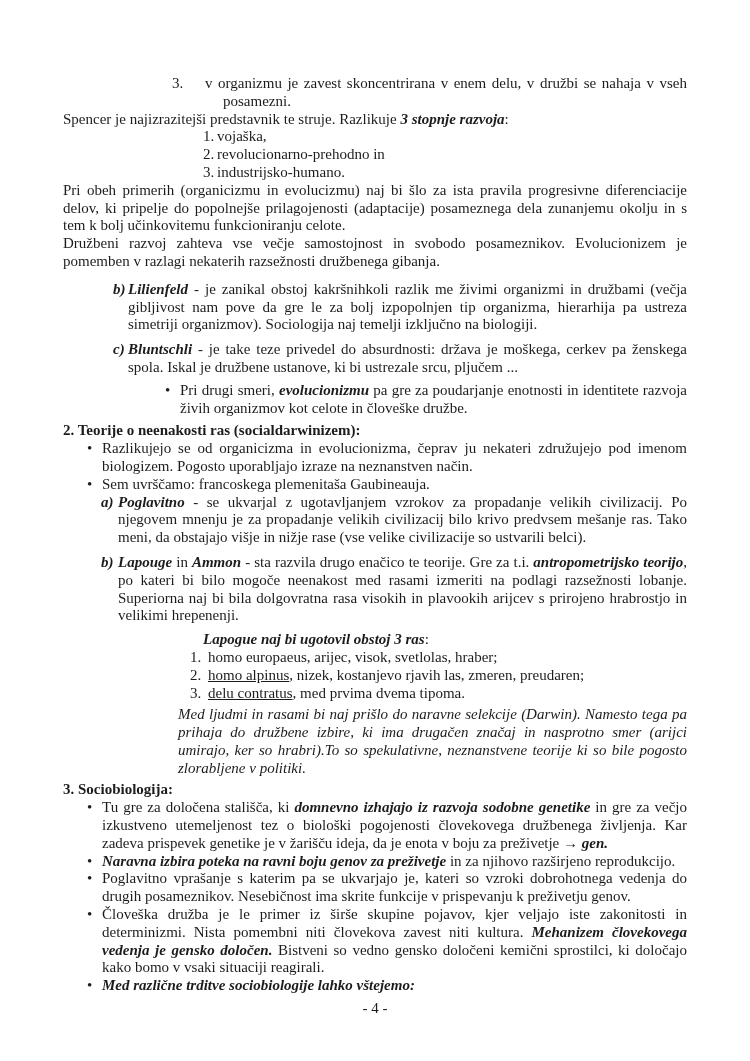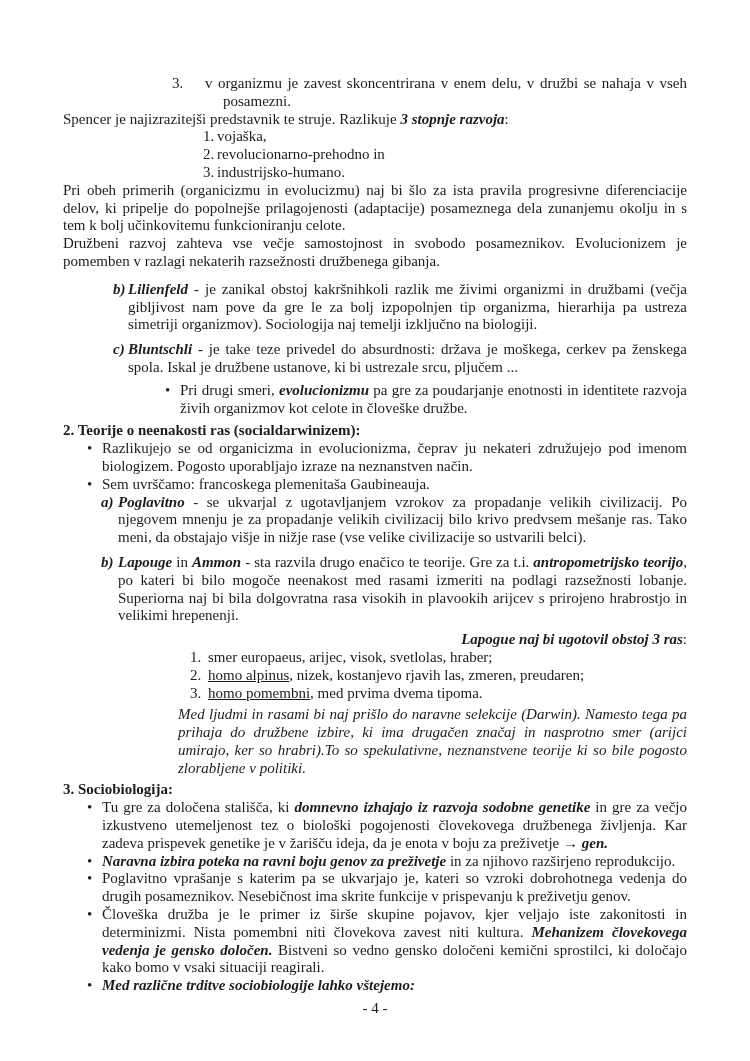--- a/index.html
+++ b/index.html
@@ -48,24 +48,24 @@
       <div class="block s-flush j"><span>Pri obeh primerih (organicizmu in evolucizmu) naj bi šlo za ista pravila progresivne diferenciacije delov, ki pripelje do popolnejše prilagojenosti (adaptacije) posameznega dela zunanjemu okolju in s tem k bolj učinkovitemu funkcioniranju celote.</span></div>
       <div class="block s-flush j"><span>Družbeni razvoj zahteva vse večje samostojnost in svobodo posameznikov. Evolucionizem je pomemben v razlagi nekaterih razsežnosti družbenega gibanja.</span></div>
       <div class="block s-letter1 j" style="margin-top: 10px;"><span class="marker fbi">b)</span><span class="fbi">Lilienfeld</span><span> - je zanikal obstoj kakršnihkoli razlik me živimi organizmi in družbami (večja gibljivost nam pove da gre le za bolj izpopolnjen tip organizma, hierarhija pa ustreza simetriji organizmov). Sociologija naj temelji izključno na biologiji.</span></div>
       <div class="block s-letter1 j" style="margin-top: 7px;"><span class="marker fbi">c)</span><span class="fbi">Bluntschli</span><span> - je take teze privedel do absurdnosti: država je moškega, cerkev pa ženskega spola.  Iskal je družbene ustanove, ki bi ustrezale srcu, pljučem ...</span></div>
       <div class="block s-bulletdeep j" style="margin-top: 5px;"><span class="marker">•</span><span>Pri drugi smeri, </span><span class="fbi">evolucionizmu</span><span> pa gre za poudarjanje enotnosti in identitete razvoja živih organizmov kot celote in človeške družbe.</span></div>
       <div class="block s-flush" style="margin-top: 5px; font-family: Liberation Serif, serif;"><span class="fb">2. Teorije o neenakosti ras (socialdarwinizem):</span></div>
       <div class="block s-bullet1 j"><span class="marker">•</span><span>Razlikujejo se od organicizma in evolucionizma, čeprav ju nekateri združujejo pod imenom biologizem. Pogosto uporabljajo izraze na neznanstven način.</span></div>
       <div class="block s-bullet1"><span class="marker">•</span><span>Sem uvrščamo: francoskega plemenitaša Gaubineauja.</span></div>
       <div class="block s-letter2 j"><span class="marker fbi">a)</span><span class="fbi">Poglavitno</span><span> - se ukvarjal z ugotavljanjem vzrokov za propadanje velikih civilizacij. Po njegovem mnenju je za propadanje velikih civilizacij bilo krivo predvsem mešanje ras. Tako meni, da obstajajo višje in nižje rase (vse velike civilizacije so ustvarili belci).</span></div>
       <div class="block s-letter2 j" style="margin-top: 7px;"><span class="marker fbi">b)</span><span class="fbi">Lapouge</span><span> in </span><span class="fbi">Ammon</span><span>  - sta razvila drugo enačico te teorije. Gre za t.i. </span><span class="fbi">antropometrijsko teorijo</span><span>, po kateri bi bilo mogoče neenakost med rasami izmeriti na podlagi razsežnosti lobanje. Superiorna naj bi bila dolgovratna rasa visokih in plavookih arijcev s prirojeno hrabrostjo in velikimi hrepenenji.</span></div>
-      <div class="block s-subhead" style="margin-top: 6px; text-align: right;"><span class="fbi">Lapogue naj bi ugotovil obstoj 3 ras</span><span>:</span></div>
-      <div class="block s-numdeep"><span class="marker">1.</span><span>smer europaeus, arijec, visok, svetlolas, hraber;</span></div>
+      <div class="block s-subhead" style="margin-top: 6px;"><span class="fbi">Lapogue naj bi ugotovil obstoj 3 ras</span><span>:</span></div>
+      <div class="block s-numdeep"><span class="marker">1.</span><span>homo europaeus, arijec, visok, svetlolas, hraber;</span></div>
       <div class="block s-numdeep"><span class="marker">2.</span><span class="fu">homo alpinus</span><span>, nizek, kostanjevo rjavih las, zmeren, preudaren;</span></div>
-      <div class="block s-numdeep"><span class="marker">3.</span><span class="fu">homo pomembni</span><span>, med prvima dvema tipoma.</span></div>
+      <div class="block s-numdeep"><span class="marker">3.</span><span class="fu">delu contratus</span><span>, med prvima dvema tipoma.</span></div>
       <div class="block s-paraindent j" style="margin-top: 4px; font-style: italic;"><span>Med ljudmi in rasami bi naj prišlo do naravne selekcije (Darwin). Namesto tega pa prihaja do družbene izbire, ki ima drugačen značaj in nasprotno smer (arijci umirajo, ker so hrabri).To so spekulativne, neznanstvene teorije ki so bile pogosto zlorabljene v politiki.</span></div>
       <div class="block s-flush" style="margin-top: 4px;"><span class="fb">3. Sociobiologija:</span></div>
       <div class="block s-bullet1 j"><span class="marker">•</span><span>Tu gre za določena stališča, ki </span><span class="fbi">domnevno izhajajo iz razvoja sodobne genetike</span><span> in gre za večjo izkustveno utemeljenost tez o biološki pogojenosti človekovega družbenega življenja. Kar zadeva prispevek genetike je v žarišču ideja, da je enota v boju za preživetje → </span><span class="fbi">gen.</span></div>
       <div class="block s-bullet1 j"><span class="marker">•</span><span class="fbi">Naravna izbira poteka na ravni boju genov za preživetje</span><span> in za njihovo razširjeno reprodukcijo.</span></div>
       <div class="block s-bullet1 j"><span class="marker">•</span><span>Poglavitno vprašanje s katerim pa se ukvarjajo je, kateri so vzroki dobrohotnega vedenja do drugih posameznikov. Nesebičnost ima skrite funkcije v prispevanju k preživetju genov.</span></div>
       <div class="block s-bullet1 j"><span class="marker">•</span><span>Človeška družba je le primer iz širše skupine pojavov, kjer veljajo iste zakonitosti in determinizmi. Nista pomembni niti človekova zavest niti kultura. </span><span class="fbi">Mehanizem človekovega vedenja je gensko določen.</span><span> Bistveni so vedno gensko določeni kemični sprostilci, ki določajo kako bomo v vsaki situaciji reagirali.</span></div>
       <div class="block s-bullet1"><span class="marker">•</span><span class="fbi">Med različne trditve sociobiologije lahko vštejemo:</span></div>
     </div>
   <div class="footer">- 4 -</div>
 </div>

